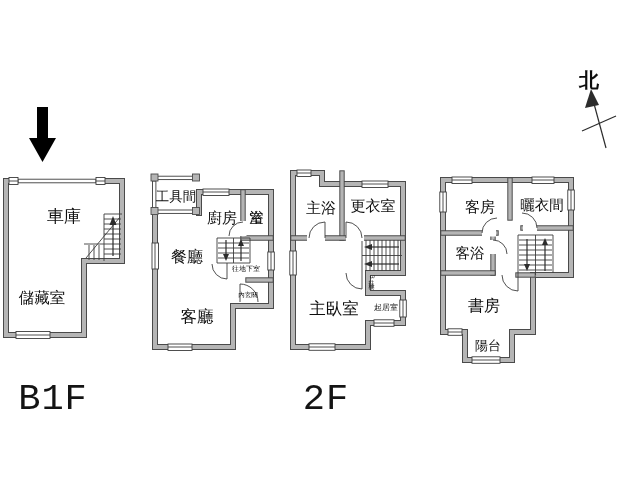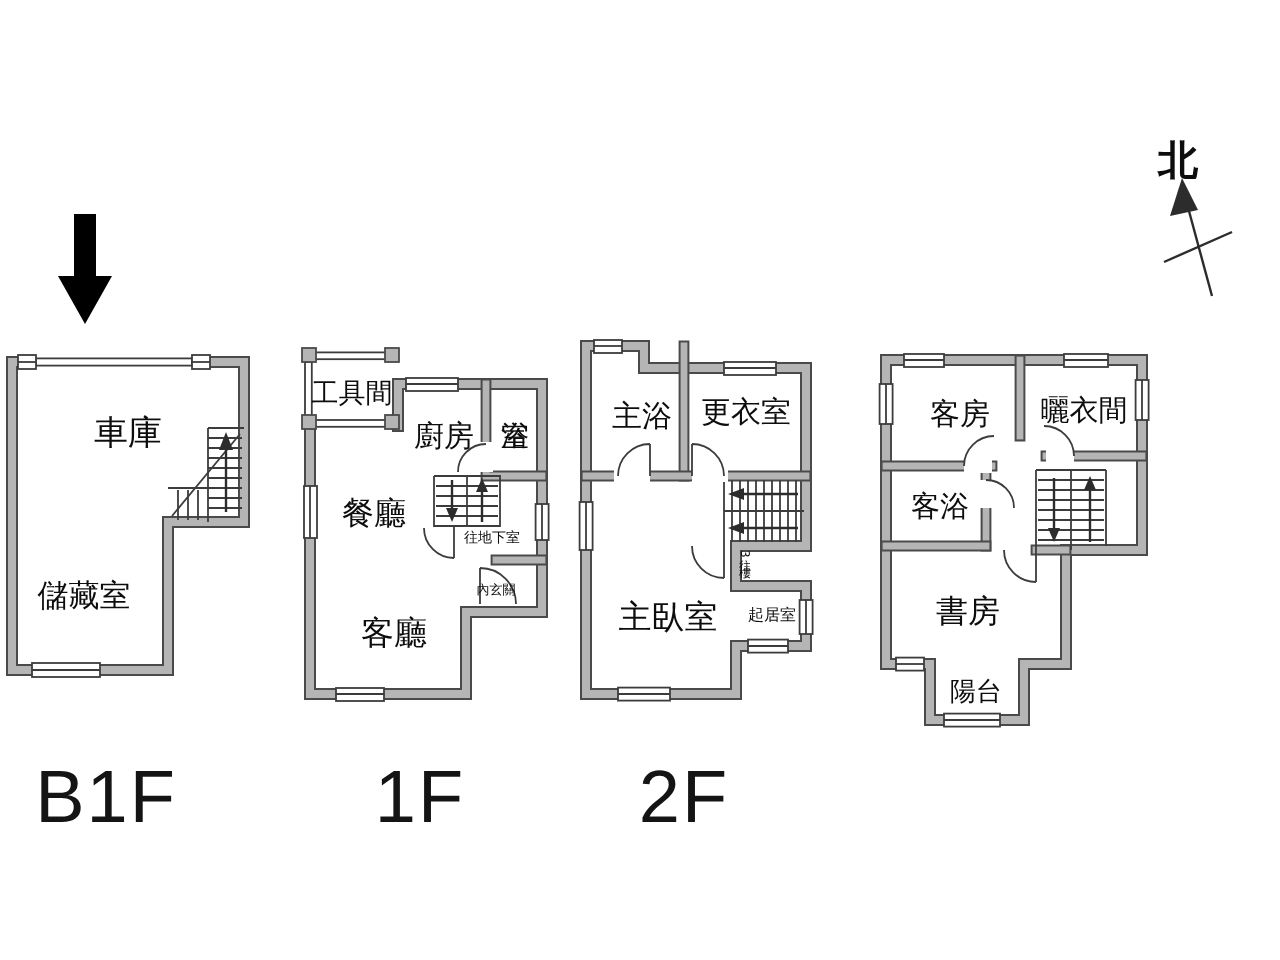--- a/index.html
+++ b/index.html
@@ -13,21 +13,21 @@
   .p2{fill:none;stroke:#b5b5b5;stroke-width:3.4;stroke-linecap:square;}
   .tl{fill:none;stroke:#3c3c3c;stroke-width:0.9;}
   .win{fill:#ffffff;stroke:#3c3c3c;stroke-width:0.9;}
   .cut{fill:#ffffff;stroke:none;}
   .post{fill:#b5b5b5;stroke:#4a4a4a;stroke-width:0.9;}
   .arr{fill:none;stroke:#2c2c2c;stroke-width:1.2;}
   .arrh{fill:#2c2c2c;stroke:none;}
   .lbl{font-family:"DejaVu Sans", sans-serif;fill:#0d0d0d;}
   .vert{writing-mode:vertical-rl;}
   .floor-label{position:absolute;top:378px;transform:translateX(-50%);
-      font-family:Liberation Sans, sans-serif;font-size:37px;color:#141414;
+      font-family:Liberation Mono, monospace;font-size:37px;color:#141414;
       letter-spacing:1px;white-space:nowrap;}
   .watermark{position:absolute;left:151px;top:224px;font-size:57px;line-height:1.05;
       font-weight:bold;color:rgba(72,72,72,0.60);letter-spacing:0px;white-space:nowrap;
       z-index:3;pointer-events:none;}
 </style>
 </head>
 <body>
 
 <div class="canvas">
 
@@ -226,15 +226,14 @@
       <text class="lbl" x="480" y="212" font-size="15" text-anchor="middle">客房</text>
       <text class="lbl" x="542" y="210" font-size="14.5" text-anchor="middle">曬衣間</text>
       <text class="lbl" x="470" y="258" font-size="14.5" text-anchor="middle">客浴</text>
       <text class="lbl" x="484" y="311" font-size="16" text-anchor="middle">書房</text>
       <text class="lbl" x="488" y="350" font-size="13" text-anchor="middle">陽台</text>
     </g>
   </svg>
 
 
   <div class="floor-label" style="left:53px;">B1F</div>
-  <div class="floor-label" style="left:210px;">1F</div>
-  <div class="floor-label" style="left:342px;">2F</div>
+  <div class="floor-label" style="left:326px;">2F</div>
 </div>
 
 </body></html>

